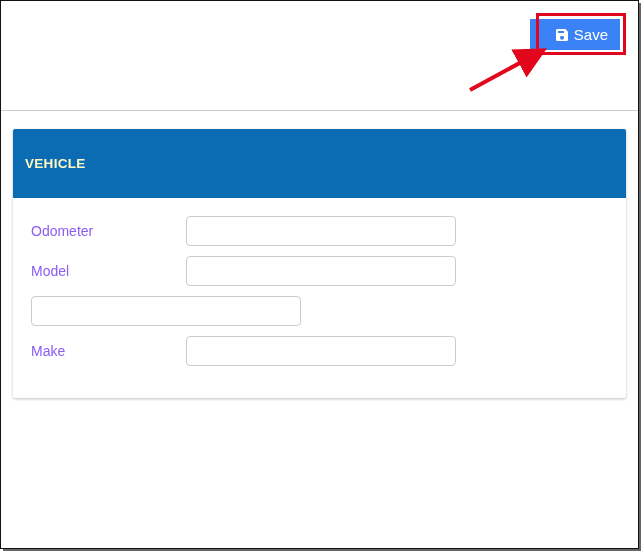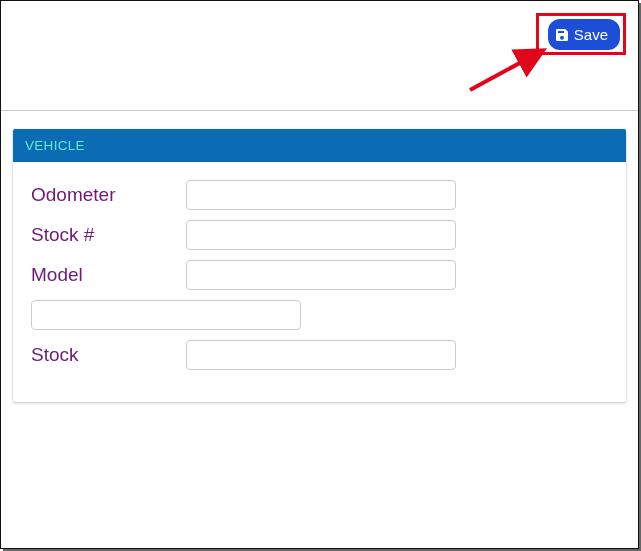--- a/index.html
+++ b/index.html
@@ -23,29 +23,29 @@
   }
   .top-area {
     height: 110px;
     border-bottom: 1px solid #ccc;
     position: relative;
   }
   .save-button {
     position: absolute;
     top: 18px;
     right: 18px;
-    background: #1d4ed8;
+    background: #3b82f6;
     color: #fff;
-    padding: 7px 12px 7px 6px;
+    padding: 7px 12px 7px 24px;
     font-size: 15px;
     font-weight: 500;
     display: inline-flex;
     align-items: center;
     gap: 4px;
-    border-radius: 12px;
+    border-radius: 0;
     cursor: pointer;
     border: none;
   }
   .save-highlight {
     position: absolute;
     top: 12px;
     right: 12px;
     width: 90px;
     height: 42px;
     border: 3px solid #e2061d;
@@ -58,40 +58,40 @@
     pointer-events: none;
   }
   .panel {
     margin: 18px 12px 0 12px;
     background: #fff;
     box-shadow: 0 1px 3px rgba(0,0,0,0.25);
     border-radius: 2px;
   }
   .panel-header {
     background: #0b6bb3;
-    color: #5eead4;
-    font-weight: 400;
+    color: #fef9c3;
+    font-weight: 700;
     font-size: 13.5px;
     letter-spacing: 0.3px;
-    padding: 9px 12px;
+    padding: 27px 12px;
     border-radius: 2px 2px 0 0;
   }
   .panel-body {
     padding: 18px 18px 22px 18px;
   }
   .form-row {
     display: flex;
     align-items: center;
     margin-bottom: 10px;
     min-height: 30px;
   }
   .form-label {
     width: 155px;
-    font-size: 19px;
-    color: #701a75;
+    font-size: 14px;
+    color: #8b5cf6;
   }
   .input-wrap {
     display: flex;
     align-items: stretch;
   }
   .form-input {
     width: 270px;
     height: 30px;
     border: 1px solid #ccc;
     border-radius: 4px;
@@ -150,43 +150,37 @@
     <div class="panel-header">VEHICLE</div>
     <div class="panel-body">
 
       <div class="form-row">
         <div class="form-label">Odometer</div>
         <div class="input-wrap">
           <input class="form-input" type="text" value="" style="">
         </div>
       </div>
 
-      <div class="form-row">
-        <div class="form-label">Stock #</div>
-        <div class="input-wrap">
-          <input class="form-input" type="text" value="" style="">
-        </div>
-      </div>
 
 
       <div class="form-row">
         <div class="form-label">Model</div>
         <div class="input-wrap">
           <input class="form-input" type="text" value="" style="">
         </div>
       </div>
 
       <div class="form-row">
         <div class="input-wrap">
           <input class="form-input" type="text" value="" style="">
         </div>
       </div>
 
       <div class="form-row">
-        <div class="form-label">Stock</div>
+        <div class="form-label">Make</div>
         <div class="input-wrap">
           <input class="form-input" type="text" value="" style="">
         </div>
       </div>
 
     </div>
   </div>
 </div>
 
 </body></html>

